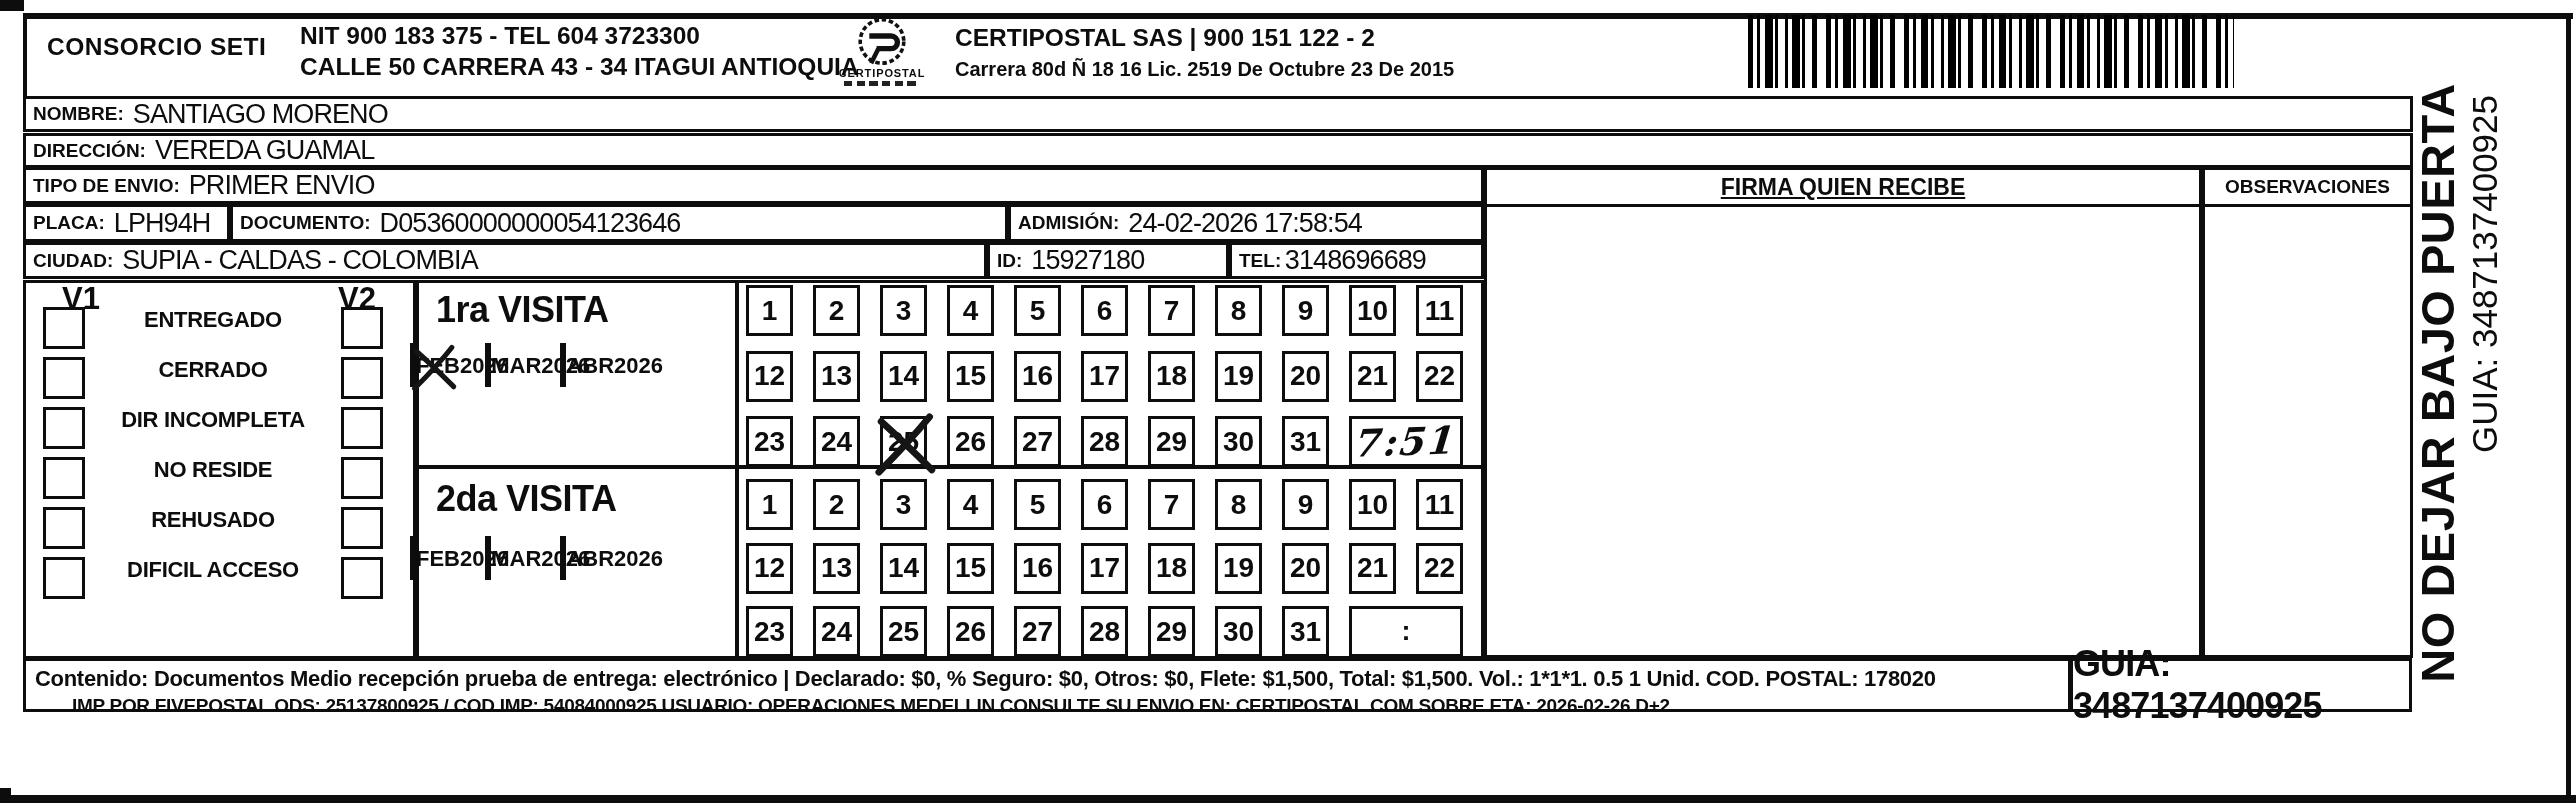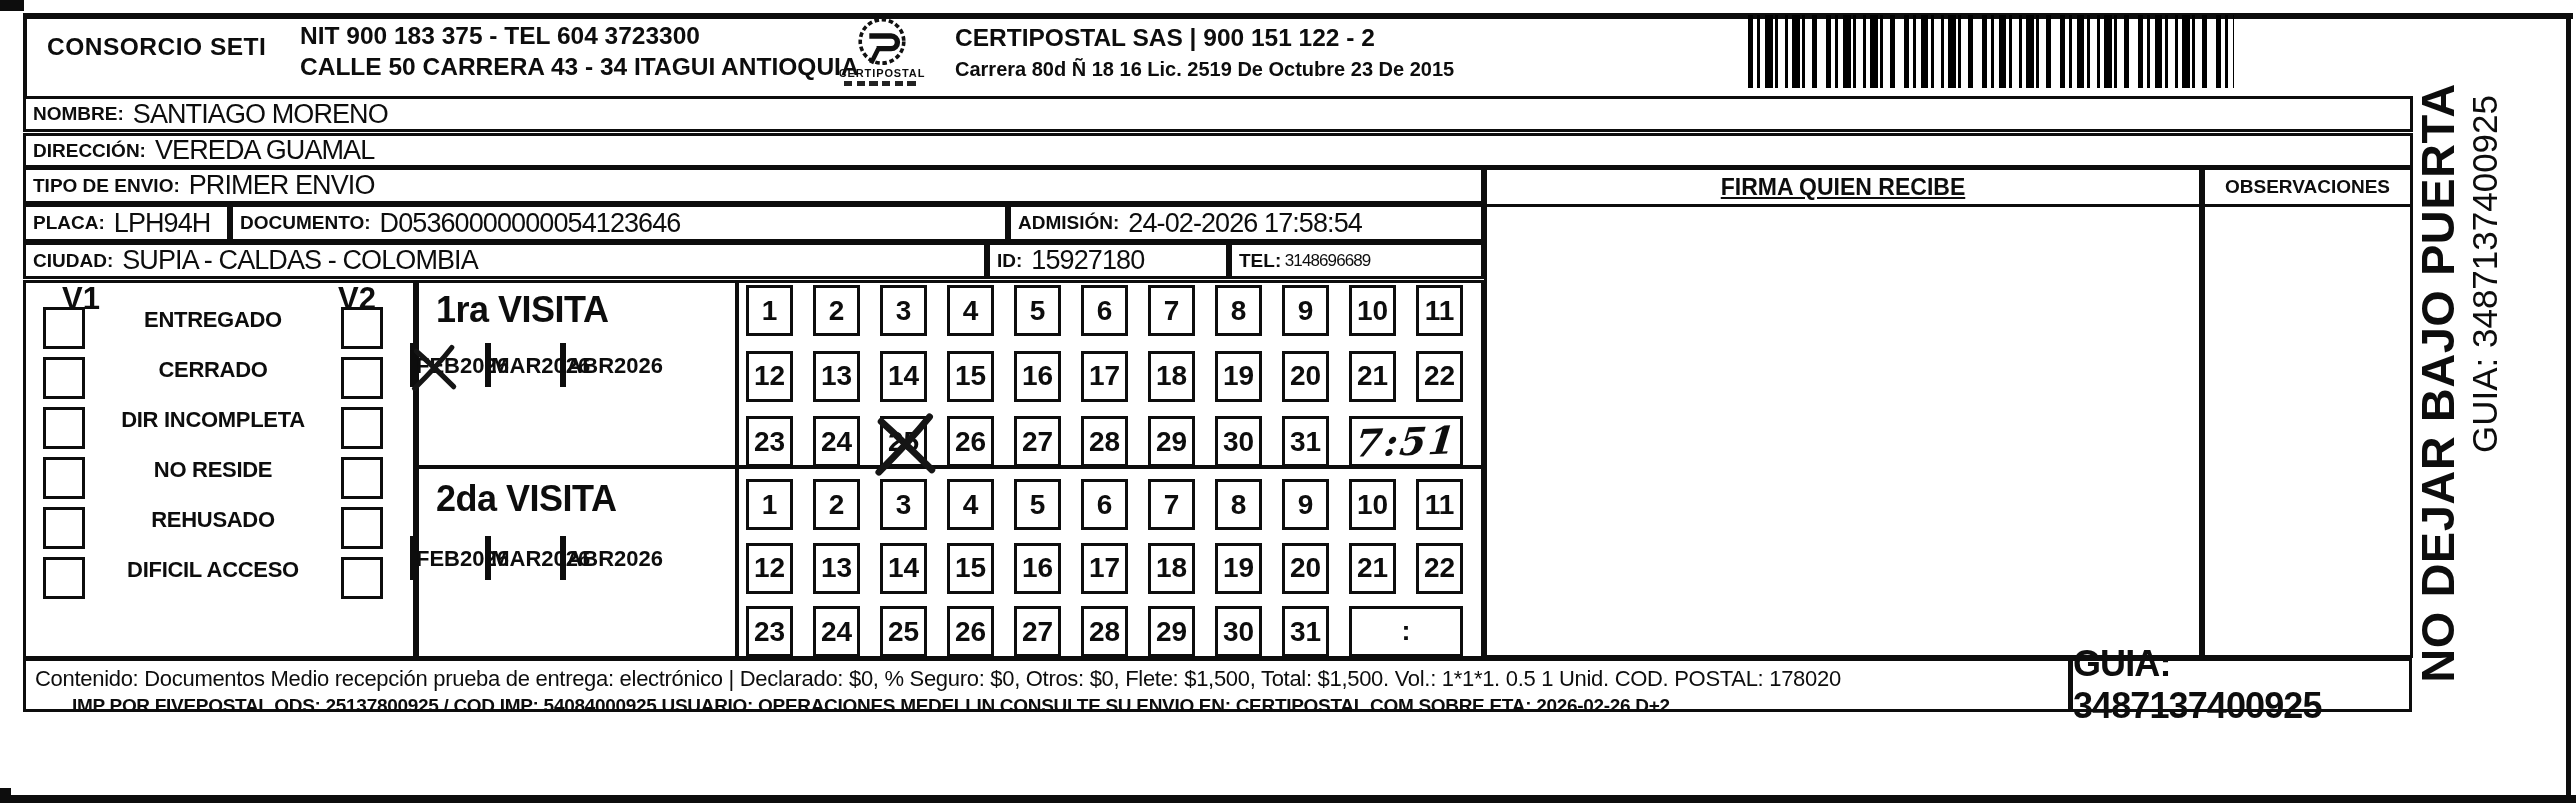--- a/index.html
+++ b/index.html
@@ -64,21 +64,21 @@
   .handtime{ font-family:"DejaVu Serif", serif; font-style:italic; font-weight:700; font-size:38px;
              transform:skewX(-8deg) rotate(-2deg); letter-spacing:1.8px; }
   .colon{ font-size:27px; font-weight:700; }
 
   .xmark{ position:absolute; left:-6.4px; top:-6.4px; width:56px; height:56px; pointer-events:none; }
   .xmark path{ fill:none; stroke:#151515; stroke-width:5.5; stroke-linecap:round; }
   .xmark.big{ left:-11px; top:-9px; width:69px; height:69px; }
   .xmark.big path{ stroke-width:6; }
 
   
-  .foot1{ font-size:22px; font-weight:400; letter-spacing:-0.3px; white-space:nowrap; }
+  .foot1{ font-size:22px; font-weight:700; letter-spacing:-0.3px; white-space:nowrap; }
   .foot2{ font-size:19px; font-weight:700; letter-spacing:-0.3px; white-space:nowrap; margin-top:3.6px;margin-left:37px; }
   .guia-box{ display:flex; align-items:center; justify-content:center; font-size:36px; font-weight:600; letter-spacing:-0.9px; }
 
   
   .side-rotated{
     position:absolute; left:2411px; top:701px; width:636px; height:136px;
     transform:rotate(-90deg); transform-origin:0 0; display:flex; flex-direction:column;
   }
   .side-warn{ font-size:47px; font-weight:700; text-align:center; line-height:53px; letter-spacing:0.5px; white-space:nowrap; }
   .side-guia{ font-size:35px; text-align:center; line-height:42px; transform:translateX(109px); white-space:nowrap; }
@@ -158,21 +158,21 @@
   <div class="box frow" style="left:23px;top:242px;width:964px;height:37px;">
     <span class="flabel">CIUDAD:</span>
     <span class="fval">SUPIA - CALDAS - COLOMBIA</span>
   </div>
   <div class="box frow" style="left:987px;top:242px;width:242px;height:37px;">
     <span class="flabel">ID:</span>
     <span class="fval">15927180</span>
   </div>
   <div class="box frow" style="left:1229px;top:242px;width:255px;height:37px;">
     <span class="flabel">TEL:</span>
-    <span class="fval" style="font-size:17px;margin-left:3.6px;">3148696689</span>
+    <span class="fval" style="font-size:27px;margin-left:3.6px;">3148696689</span>
   </div>
 
   <div class="box" style="left:23px;top:280px;width:393px;height:379px;"></div>
   <div class="abs vhead" style="left:62px;top:281px;">V1</div>
   <div class="abs vhead" style="left:338px;top:281px;">V2</div>
   <div class="abs" style="left:23px;top:307px;width:393px;">
       <div class="status-row">
         <div class="scheck"></div>
         <div class="slabel">ENTREGADO</div>
         <div class="scheck"></div>

